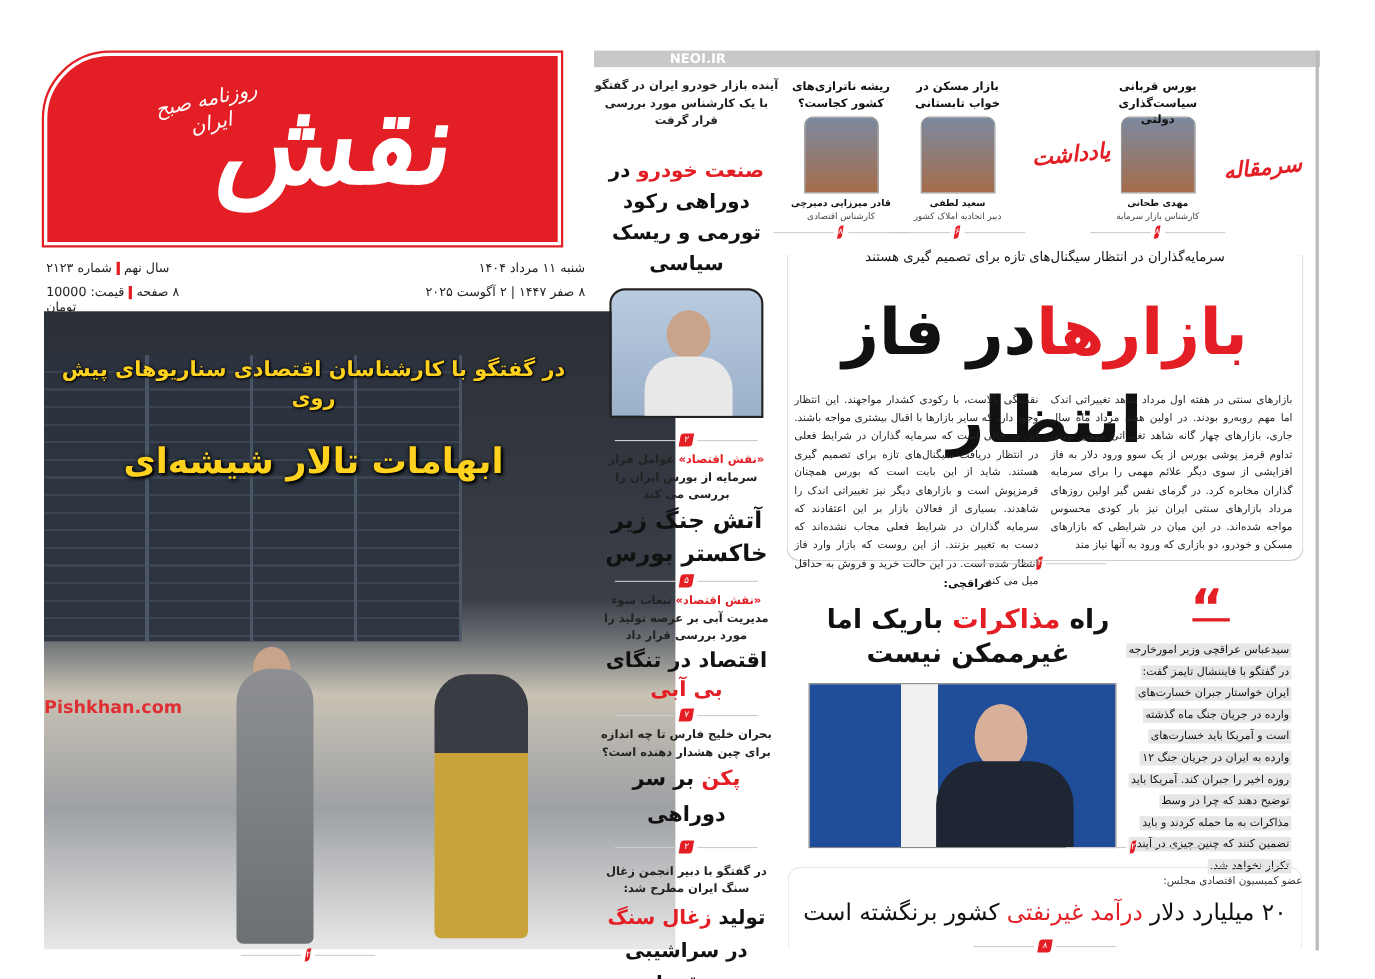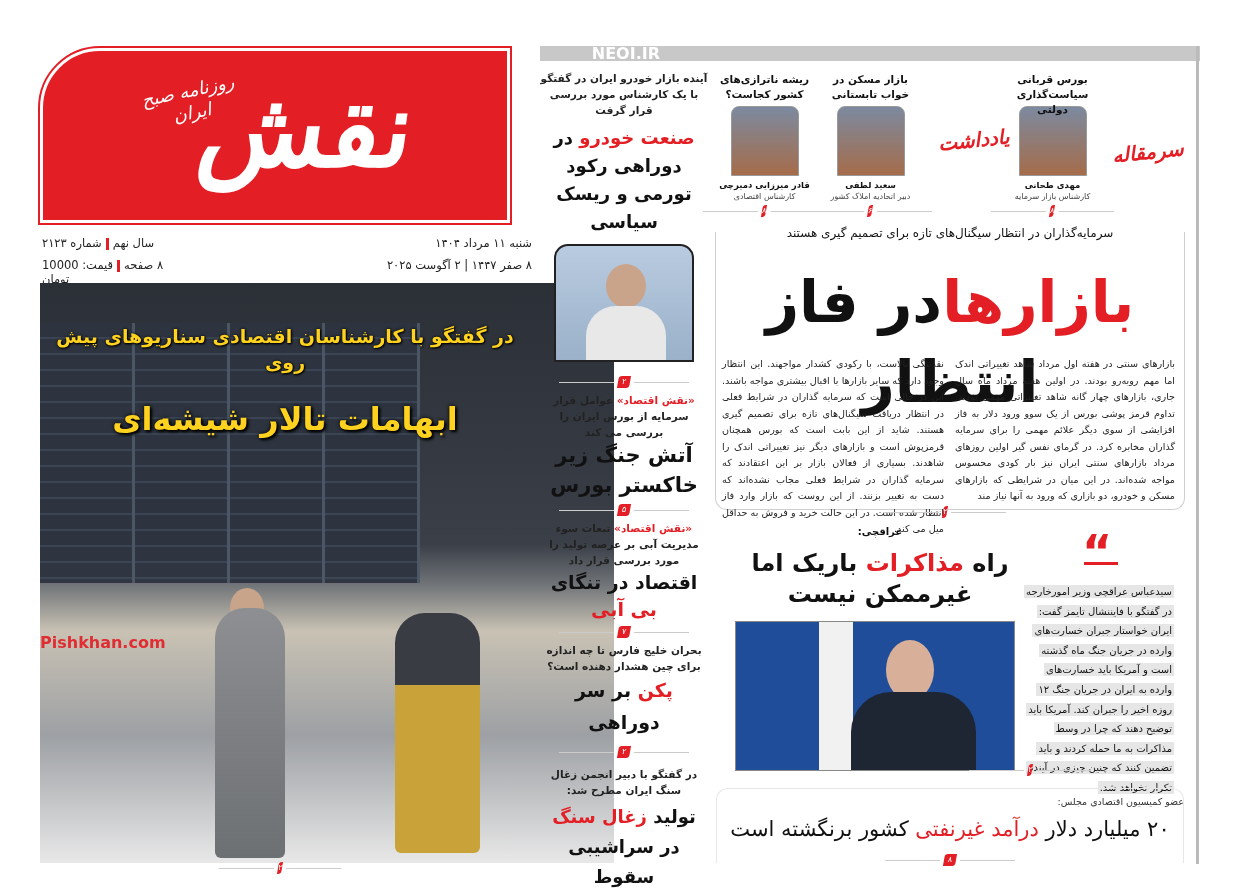--- a/index.html
+++ b/index.html
@@ -17,21 +17,21 @@
   .board{left:0;top:40px;width:380px;height:260px;background:repeating-linear-gradient(180deg,#2d3440 0 14px,#3b4554 14px 16px);opacity:.95}
   .board:after{content:"";position:absolute;inset:0;background:repeating-linear-gradient(90deg,transparent 0 92px,#4c5866 92px 95px)}
   .photo-kicker{left:10px;top:40px;width:470px;color:#ffd21f;font-weight:bold;font-size:19px;line-height:26px;text-align:center;text-shadow:0 0 3px #000,1px 1px 2px #000}
   .photo-title{left:10px;top:108px;width:470px;color:#ffd21f;font-weight:bold;font-size:32px;line-height:56px;text-align:center;text-shadow:0 0 4px #000,2px 2px 3px #000}
   .person1{left:175px;top:325px;width:70px;height:250px;background:linear-gradient(180deg,#8d8f92,#6d7073);border-radius:30px 30px 6px 6px}
   .person1-head{left:190px;top:305px;width:34px;height:40px;background:#c7a48a;border-radius:50%}
   .person2{left:355px;top:330px;width:85px;height:240px;background:linear-gradient(180deg,#3a3c44 0 30%,#c9a33a 30% 100%);border-radius:30px 30px 6px 6px}
   .watermark{left:0;top:350px;color:#e31e24;font-weight:bold;font-size:16px;opacity:.9}
   
   .strip{left:540px;top:46px;width:660px;height:15px;background:#c8c8c8}
-  .strip-label{right:590px;top:46px;color:#fff;font-size:16px;line-height:15px;font-weight:bold;direction:ltr}
+  .strip-label{right:590px;top:46px;color:#fff;font-size:12px;line-height:15px;font-weight:bold;direction:ltr}
   .vline{left:1196px;top:46px;width:3px;height:818px;background:#bbb}
   
   .col-side{left:540px;top:70px;width:168px}
   .kicker{font-size:10.5px;line-height:16px;text-align:center;color:#222;font-weight:bold}
   .hl{font-weight:bold;text-align:center;color:#111}
   .red{color:#e31e24}
   .pg{display:flex;align-items:center;justify-content:center;gap:4px;margin:4px 0}
   .pg:before,.pg:after{content:"";flex:0 0 55px;height:1px;background:#ccc}
   .pg span{display:inline-block;width:12px;height:12px;background:#e31e24;border-radius:3px 0 3px 0;color:#fff;font-size:8px;line-height:12px;text-align:center;transform:skewX(-10deg)}
   .thumb{width:140px;height:118px;margin:8px auto 0;background:linear-gradient(180deg,#b9cbe0,#9ab1c9);border-radius:14px 14px 0 0;border:2px solid #222;position:relative;overflow:hidden}
@@ -125,21 +125,21 @@
   <div class="n">قادر میرزایی دمیرچی</div>
   <div class="r">کارشناس اقتصادی</div>
   <div class="pg">
       <span>۸</span>
     </div>
 </div>
 
 <div class="abs col-side">
   <div>
     <div class="kicker">آینده بازار خودرو ایران در گفتگو با یک کارشناس مورد بررسی قرار گرفت</div>
-    <div class="hl" style="font-size:18px;line-height:28px;margin-top:6px"><span class="red">صنعت خودرو</span> <span>در دوراهی رکود تورمی و ریسک سیاسی</span></div>
+    <div class="hl" style="font-size:18px;line-height:28px;margin-top:24px"><span class="red">صنعت خودرو</span> <span>در دوراهی رکود تورمی و ریسک سیاسی</span></div>
     <div class="thumb">
         <i></i>
         <b></b>
       </div>
   </div>
   <div class="pg" style="margin-top:14px">
       <span>۲</span>
     </div>
   <div>
     <div class="kicker"><span class="red">«نقش اقتصاد»</span> <span>عوامل فرار سرمایه از بورس ایران را بررسی می کند</span></div>

